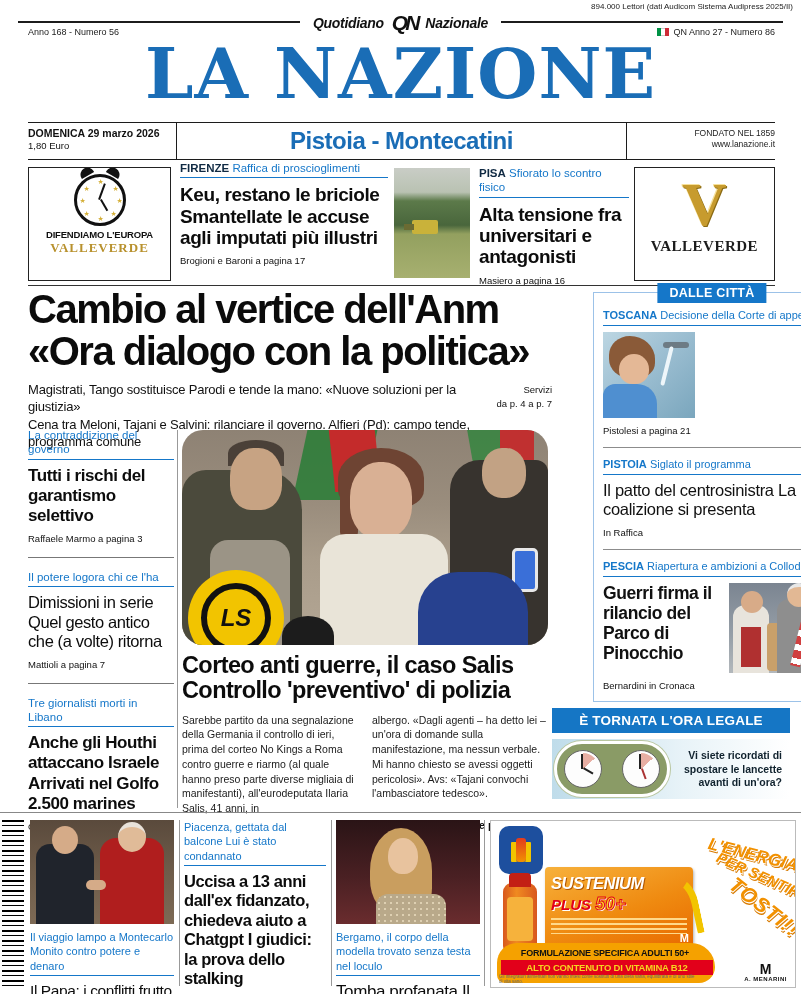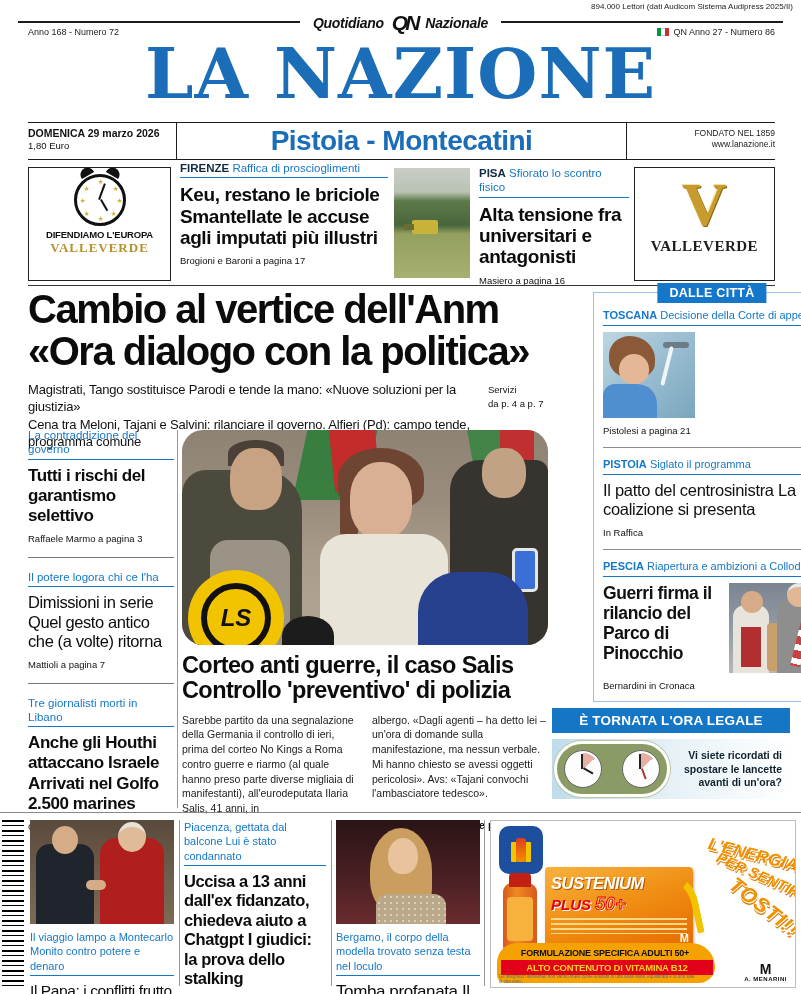--- a/index.html
+++ b/index.html
@@ -32,21 +32,21 @@
 
   
   .datebar{ top:122px; left:28px; width:747px; height:38px;
     border-top:1.5px solid #1c1c1c; border-bottom:1.5px solid #1c1c1c;
     display:flex; align-items:stretch; }
   .datebar .cell-l{ width:148px; padding-top:4px; }
   .datebar .day{ font-size:10.5px; font-weight:bold; }
   .datebar .price{ font-size:9.5px; margin-top:1px;}
   .datebar .cell-c{ flex:1; border-left:1px solid #1c1c1c; border-right:1px solid #1c1c1c;
     display:flex; align-items:center; justify-content:center; }
-  .local-ed{ font-size:28px; font-weight:800; color:#1a6db6; letter-spacing:-0.5px; }
+  .local-ed{ font-size:24px; font-weight:800; color:#1a6db6; letter-spacing:-0.5px; }
   .datebar .cell-r{ width:148px; text-align:right; padding-top:5px; font-size:8.5px; color:#222; line-height:1.35;}
 
   
   .kicker{ font-size:11.5px; color:#1577c9; border-bottom:1px solid #1577c9;
     padding-bottom:2px; margin-bottom:6px; line-height:1.25; font-weight:500;}
   .kicker .tag{ font-weight:800; color:#102a43; }
   .kicker.blue-tag .tag{ color:#1577c9; }
   .hl{ color:#0c0c0c; letter-spacing:-0.4px; }
   .hl.b{ font-weight:800; }
   .hl.l{ font-weight:400; }
@@ -76,21 +76,21 @@
   .ad-right{ left:634px; top:167px; width:141px; height:114px; padding-top:2px;}
   .vv-v{ font-family:"Liberation Serif",serif; font-size:62px; font-weight:800; line-height:1.1;
     color:#c79b2e; text-shadow:1px 1px 0 #8a6a14, -1px -1px 0 #f6e09a; }
   .vv-name{ font-family:"Liberation Serif",serif; font-size:15px; font-weight:800; letter-spacing:0.5px; color:#1c1c1c;}
 
   
   .lead{ left:28px; top:289px; width:524px; }
   .lead .h1{ font-size:40px; font-weight:900; letter-spacing:-1.5px; line-height:1.04; color:#0b0b0b;}
   .lead .deckrow{ display:flex; margin-top:9px; }
   .lead .deck{ flex:1; font-size:13px; line-height:1.32; letter-spacing:-0.2px;}
-  .lead .services{ width:64px; text-align:left; font-size:9.5px; line-height:1.5; padding-top:2px;}
+  .lead .services{ width:64px; text-align:right; font-size:9.5px; line-height:1.5; padding-top:2px;}
 
   
   .leftcol{ left:28px; top:428px; width:146px; }
   .leftcol .hl{ font-size:17px; line-height:1.18; }
   .leftcol .hl.l{ font-size:16.5px; }
   .leftcol .sep{ border-top:1px solid #777; margin:13px 0 12px; }
 
   
   .center{ left:182px; top:430px; width:366px; }
   .photo-crowd{ position:relative; width:366px; height:215px; overflow:hidden;
@@ -241,21 +241,21 @@
   <div class="abs readers">894.000 Lettori (dati Audicom Sistema Audipress 2025/II)</div>
   <div class="abs brand-dash" style="left:18px; width:282px;"></div>
   <div class="abs brand-dash" style="right:18px; width:282px;"></div>
   <div class="abs brand-row">
     <span class="brand-inner">
       <span class="brand-pre">Quotidiano</span>
       <span class="qn-logo">QN</span>
       <span class="brand-post">Nazionale</span>
     </span>
   </div>
-  <div class="abs edition left">Anno 168 - Numero 72</div>
+  <div class="abs edition left">Anno 168 - Numero 56</div>
   <div class="abs edition right">
     <span class="flag">
         <span class="g"></span>
         <span class="w"></span>
         <span class="r"></span>
       </span>
     <span>QN Anno 27 - Numero 86</span>
   </div>
 
   <div class="abs masthead">LA NAZIONE</div>

